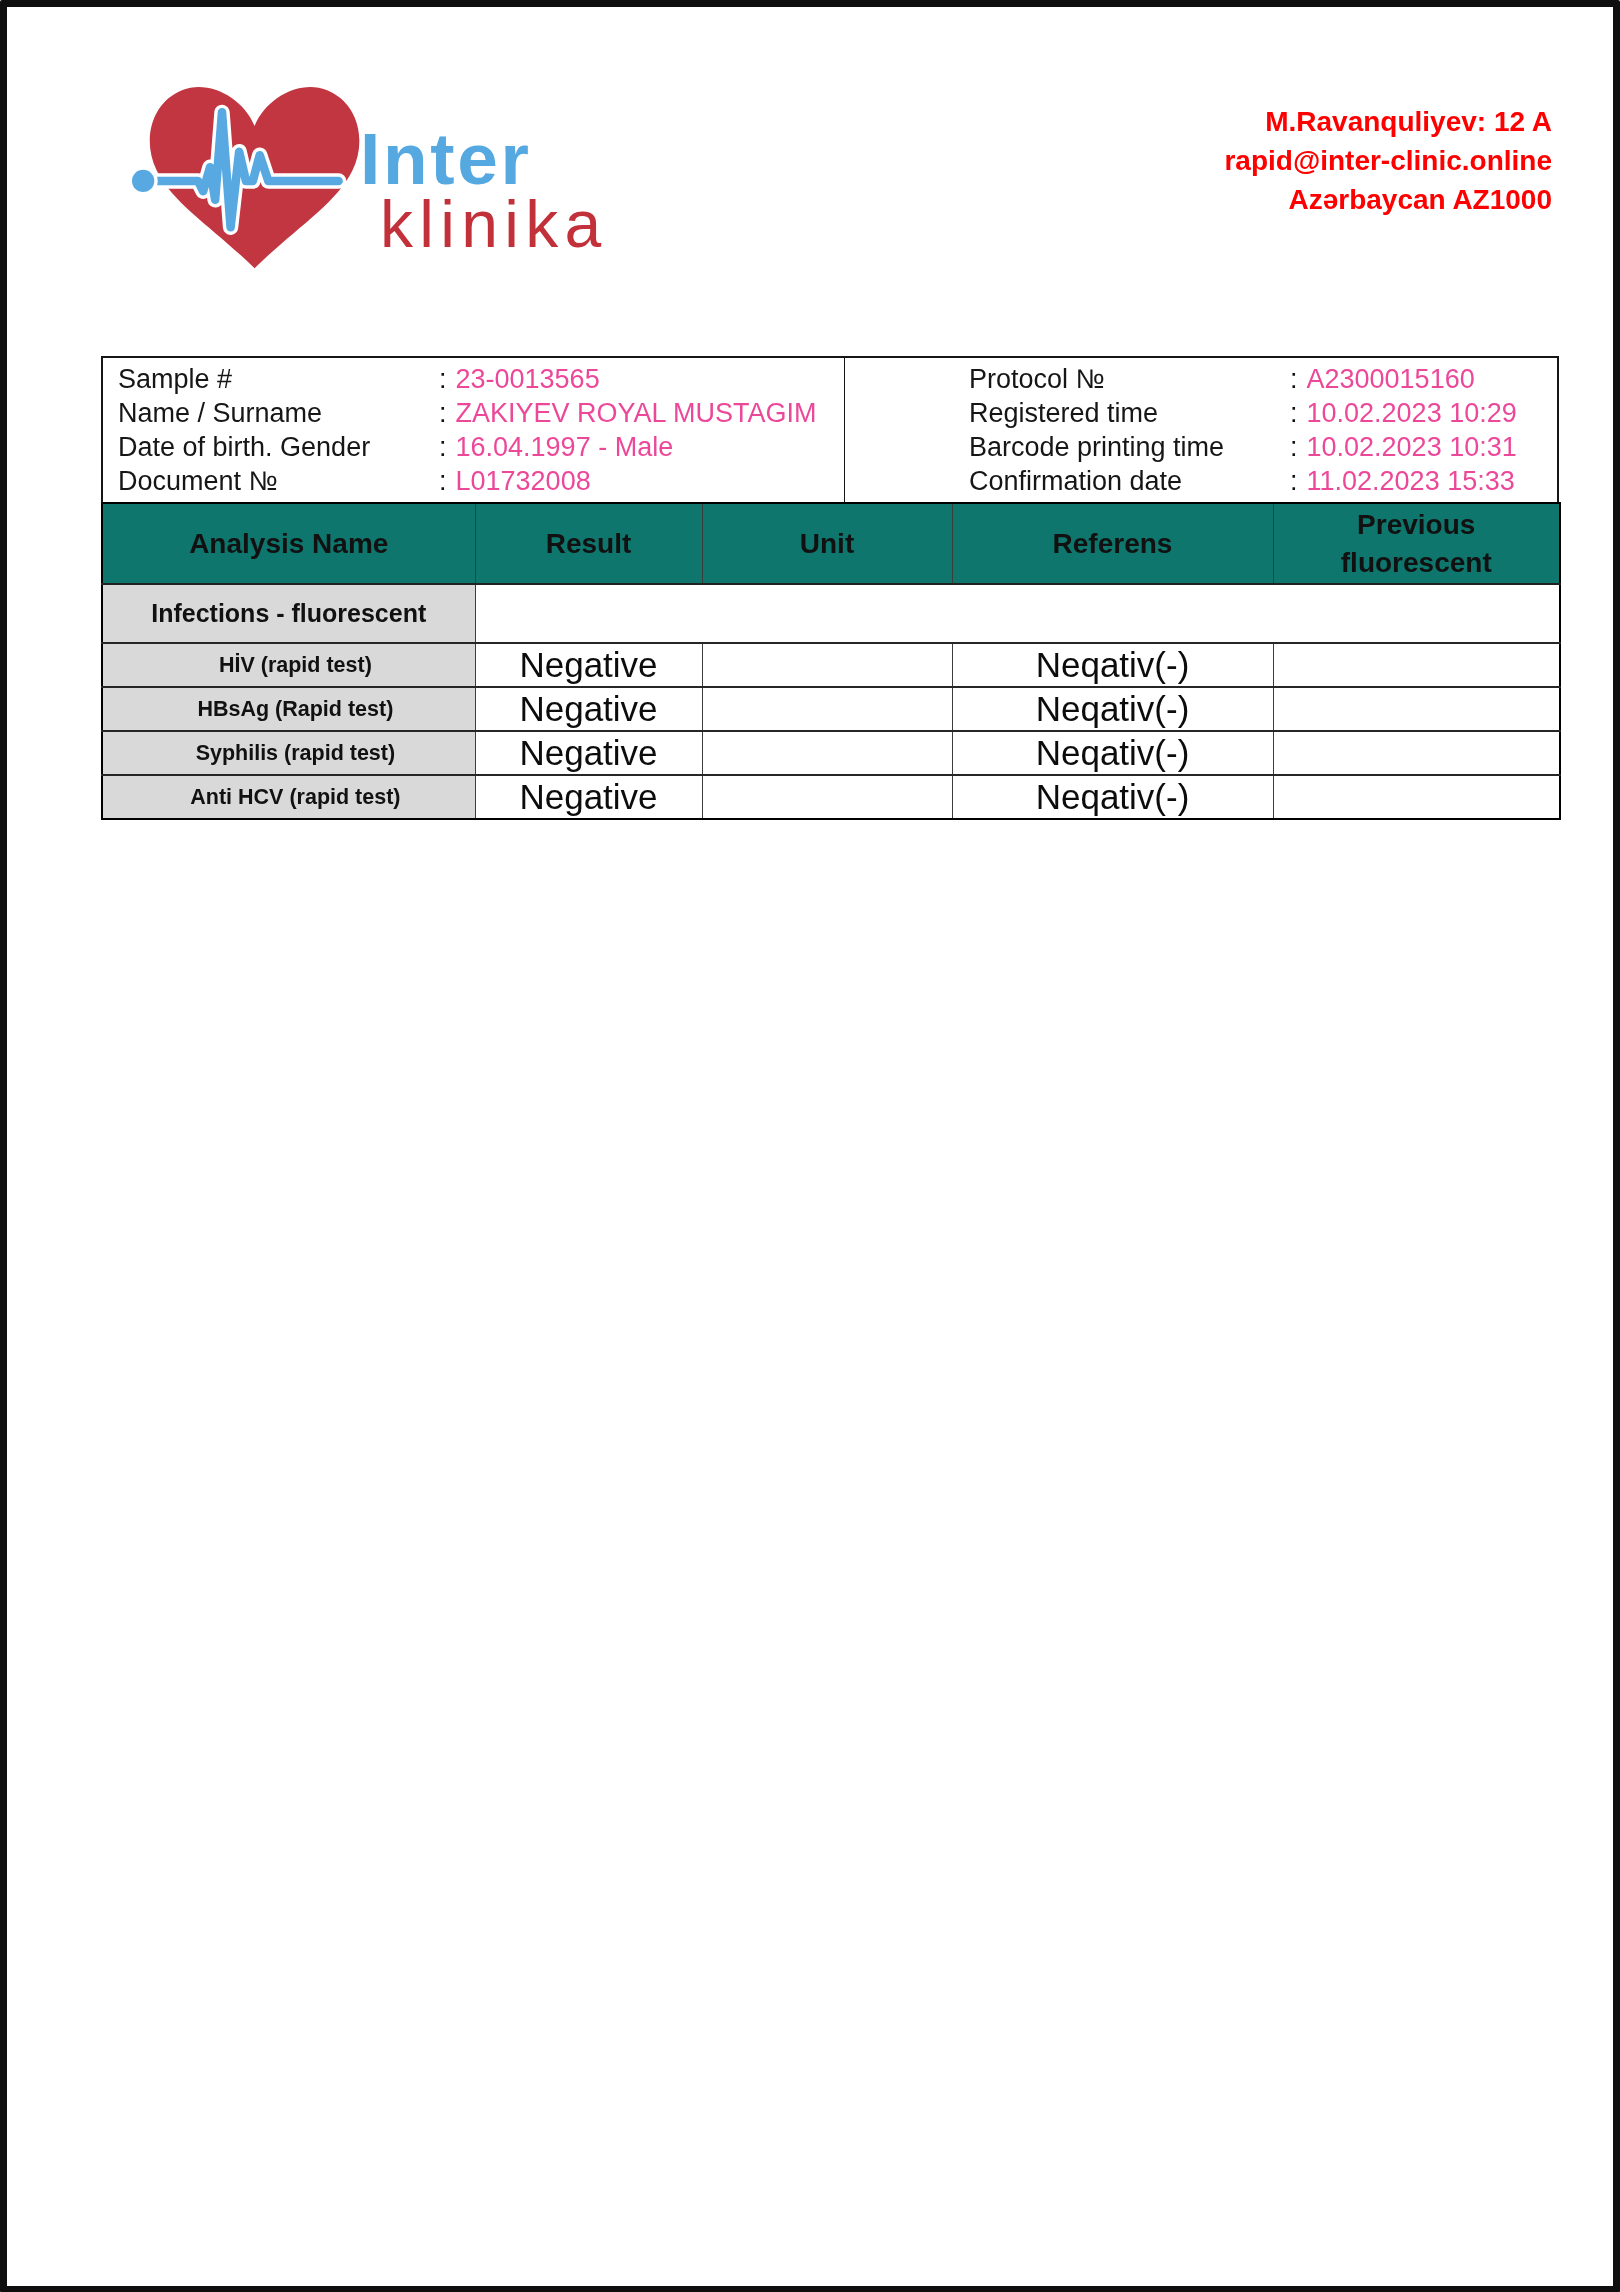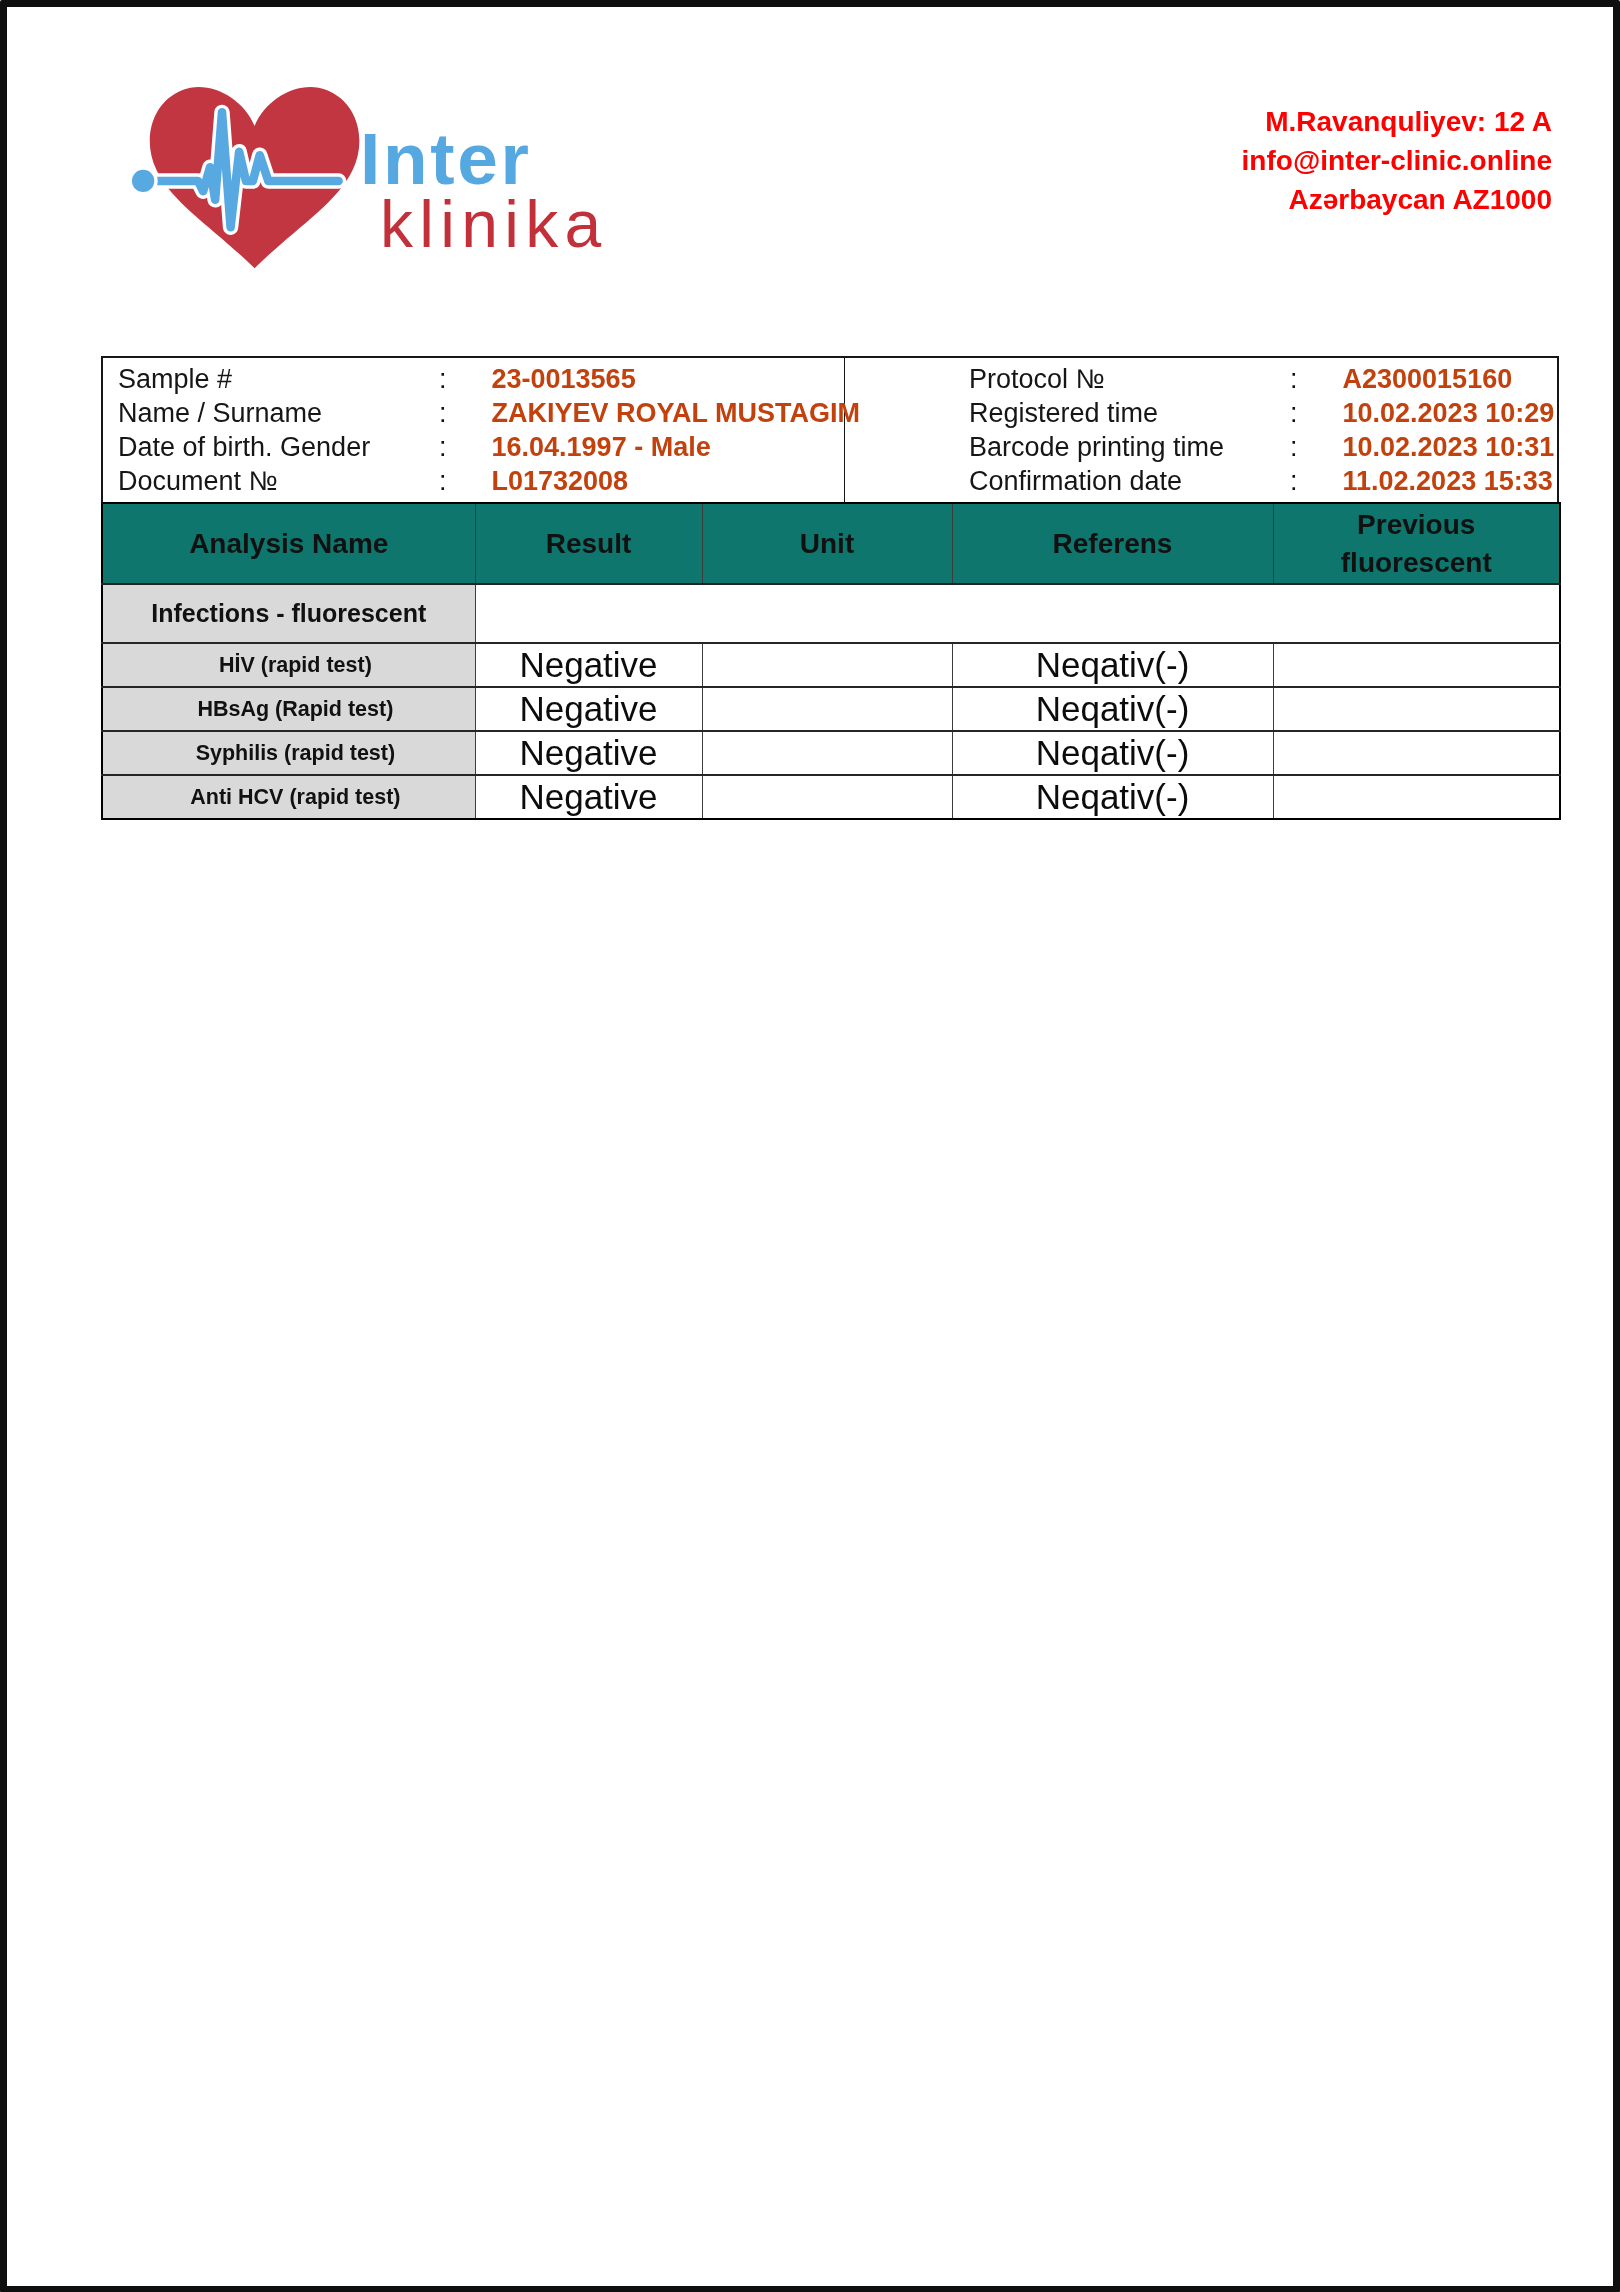--- a/index.html
+++ b/index.html
@@ -45,21 +45,21 @@
     display: flex;
   }
   .info-cell { box-sizing: border-box; padding-top: 4.5px; }
   .info-cell.left  { width: 742px; border-right: 1.8px solid #161616; }
   .info-cell.right { flex: 1; }
   .info-row { display: flex; align-items: center; height: 34px; font-size: 27px; }
   .info-cell.left  .info-row { padding-left: 15px; align-items: center; }
   .info-cell.right .info-row { padding-left: 124px; }
   .info-label { width: 321px; flex: 0 0 321px; color: #161616; }
   .info-colon { margin-right: 9px; }
-  .info-value { font-weight: bold; color: #c2410c; white-space: nowrap; margin-left: 36px; }
+  .info-value { font-weight: normal; color: #ec4899; white-space: nowrap; }
 
   
   table.results {
     position: absolute; left: 94px; top: 495px;
     width: 1458px; table-layout: fixed; border-collapse: collapse;
     border: 2.7px solid #000000;
   }
   table.results th {
     background: #0f766e;
     border: 1.8px solid #3c3c3c;
@@ -100,21 +100,21 @@
       <polyline points="10,62 42,62 45,68 49,54 52,73 56,22 61,89 66,45 70,62 74,62 78,47 83,62 124,62" fill="none" stroke="#58a9e2" stroke-width="5" stroke-linejoin="round" stroke-linecap="round"></polyline>
       <circle cx="10" cy="62" r="8.5" fill="#ffffff"></circle>
       <circle cx="10" cy="62" r="6.5" fill="#58a9e2"></circle>
     </svg>
     <div class="logo-word1">Inter</div>
     <div class="logo-word2">klinika</div>
   </div>
 
   <div class="contact">
     <div>M.Ravanquliyev: 12 A</div>
-    <div>info@inter-clinic.online</div>
+    <div>rapid@inter-clinic.online</div>
     <div>Azərbaycan AZ1000</div>
   </div>
 
   <div class="info-box">
     <div class="info-cell left">
       <div class="info-row">
         <span class="info-label">Sample #</span>
         <span class="info-colon">:</span>
         <span class="info-value">23-0013565</span>
       </div>

